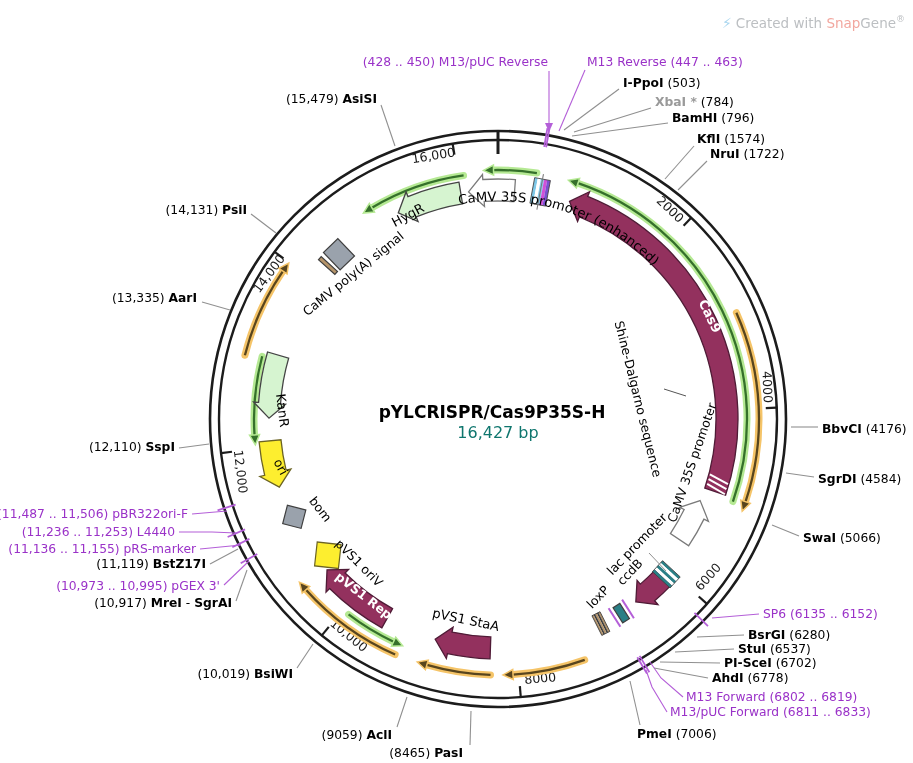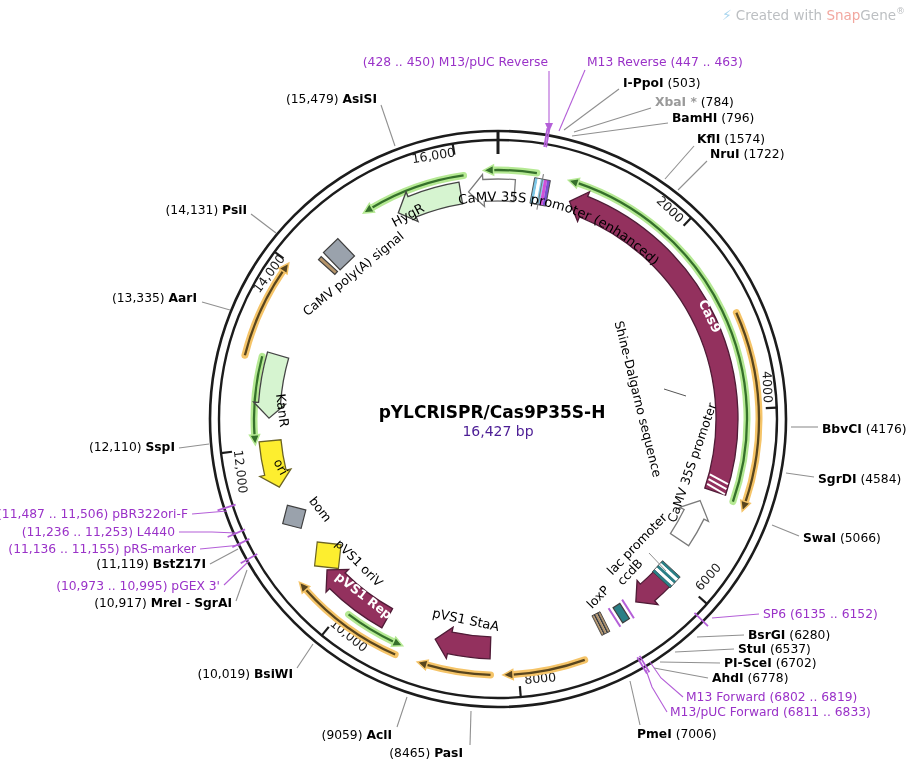--- a/index.html
+++ b/index.html
@@ -1,22 +1,22 @@
 <!DOCTYPE html>
 <html><head>
 <meta charset="utf-8">
 <style>
   html,body{margin:0;padding:0;background:#fff;}
   #stage{position:relative;width:913px;height:763px;background:#ffffff;overflow:hidden;
          font-family:"DejaVu Sans","Liberation Sans",sans-serif;}
   #map-svg{position:absolute;left:0;top:0;}
   .overlay{position:absolute;text-align:center;pointer-events:none;}
   #plasmid-title{left:332px;top:402px;width:320px;font-weight:bold;font-size:17px;color:#000;}
-  #plasmid-length{left:338px;top:423px;width:320px;font-size:14px;color:#4c1d95;}
-  #credit{right:8px;top:6px;font-size:13.5px;color:#bcbfc2;text-align:right;}
+  #plasmid-length{left:338px;top:423px;width:320px;font-size:16px;color:#0f766e;}
+  #credit{right:8px;top:14px;font-size:13.5px;color:#bcbfc2;text-align:right;}
   #credit .brand{color:#f2a79f;}
   #credit .reg{font-size:9px;vertical-align:super;}
   #credit .bolt{color:#a9d6ef;font-size:14px;font-weight:bold;margin-right:4px;}
 </style>
 </head>
 <body>
 <div id="stage">
   <svg id="map-svg" width="913" height="763">
       <circle cx="498" cy="419" r="288" fill="none" stroke="#1c1c1c" stroke-width="2.6"></circle>
       <circle cx="498" cy="419" r="279" fill="none" stroke="#1c1c1c" stroke-width="2.4"></circle>

